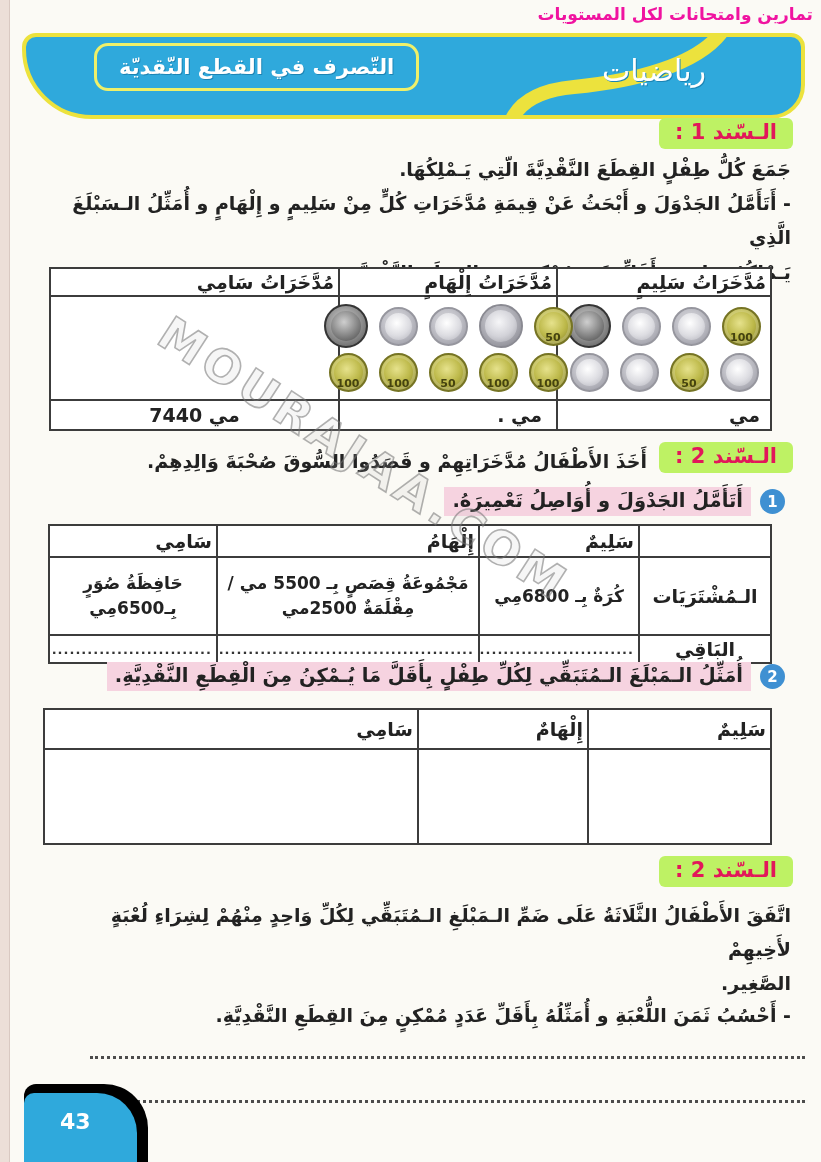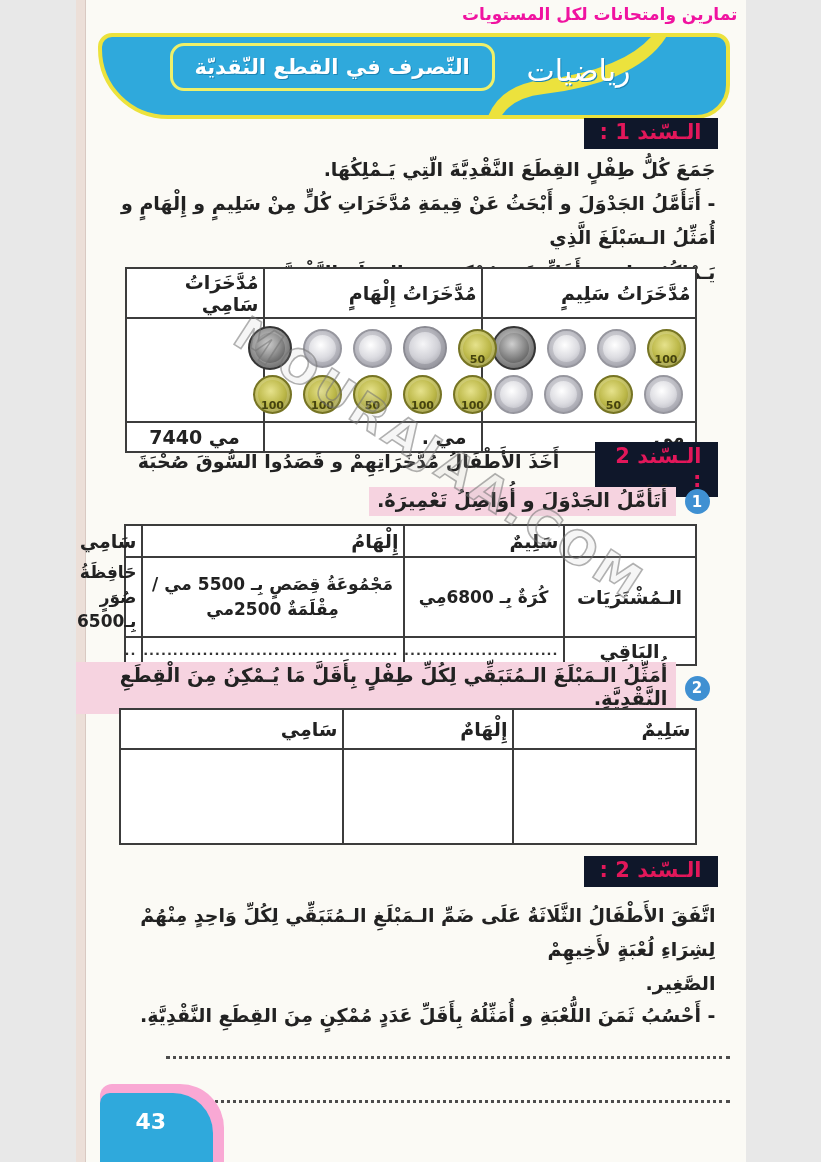--- a/index.html
+++ b/index.html
@@ -1,31 +1,31 @@
 <!DOCTYPE html>
 <html lang="ar"><head>
 <meta charset="utf-8">
 <style>
   html,body{margin:0;padding:0;background:#e8e8e8;}
-  .page{position:relative;width:670px;height:1162px;margin:0 auto;background:#fbfaf5;
+  .page{position:relative;width:821px;height:1162px;margin:0 auto;background:#fbfaf5;
         overflow:hidden;direction:rtl;font-family:"DejaVu Sans",sans-serif;color:#222;}
   .scan-edge{position:absolute;left:0;top:0;width:9px;height:100%;background:#ecdfd8;border-right:1px solid #d9c9c2;}
 
   
   .tagline{position:absolute;top:4px;right:8px;font-size:17px;font-weight:bold;color:#f013a0;}
   .banner{position:absolute;top:33px;right:16px;left:22px;height:78px;background:#2fa9dc;
           border:4px solid #ece23d;border-radius:14px 14px 34px 70px;}
   .banner svg{position:absolute;inset:0;width:100%;height:100%;}
   .subject{position:absolute;right:95px;top:16px;color:#fff;font-size:30px;font-weight:normal;text-shadow:1px 1px 0 #1c84b4;}
   .lesson-box{position:absolute;left:68px;top:6px;padding:9px 22px;background:#2fa9dc;border:3px solid #eff069;
               border-radius:14px;color:#fff;font-size:21px;font-weight:bold;text-shadow:1px 1px 0 #1c84b4;}
 
   
-  .pill{display:inline-block;background:#0f172a;color:#e2175a;font-weight:bold;font-size:21px;
-        padding:2px 16px 5px;border-radius:0;margin-left:24px;}
+  .pill{display:inline-block;background:#bef264;color:#e2175a;font-weight:bold;font-size:21px;
+        padding:2px 16px 5px;border-radius:6px;}
   .bodytext{font-size:19px;font-weight:bold;line-height:1.8;}
   .abs{position:absolute;}
   .step{display:flex;align-items:center;gap:9px;}
   .stepnum{flex:0 0 auto;width:25px;height:25px;border-radius:50%;background:#3f90d2;color:#fff;
            font-size:15px;font-weight:bold;display:flex;align-items:center;justify-content:center;}
   .hl{background:#f6d3e0;padding:2px 8px 4px;font-size:19.5px;font-weight:bold;}
 
   
   table{border-collapse:collapse;background:#fff;table-layout:fixed;}
   td,th{border:2px solid #3c3c3c;padding:2px 4px;font-weight:bold;vertical-align:middle;}
@@ -50,21 +50,21 @@
   
   .ansline{position:absolute;height:0;border-bottom:3px dotted #4c4c4c;}
 
   
   .watermark{position:absolute;top:306px;left:178px;z-index:6;direction:ltr;
              font-size:46px;font-weight:bold;letter-spacing:5px;
              color:rgba(190,190,190,.14);-webkit-text-stroke:1.6px rgba(115,115,115,.55);
              transform:rotate(33deg);transform-origin:left top;pointer-events:none;}
 
   
-  .badge-outer{position:absolute;left:24px;bottom:0;width:124px;height:78px;background:#f9a8d4;border-radius:12px 44px 0 0;}
+  .badge-outer{position:absolute;left:24px;bottom:0;width:124px;height:78px;background:#000000;border-radius:12px 44px 0 0;}
   .badge-inner{position:absolute;left:0;bottom:0;width:113px;height:69px;background:#2fa9dc;border-radius:10px 40px 0 0;}
   .badge-num{position:absolute;left:36px;top:16px;color:#fff;font-size:22px;font-weight:bold;direction:ltr;}
 </style>
 </head>
 <body>
 
 <div class="page">
   <div class="scan-edge"></div>
 
   <div class="tagline">تمارين وامتحانات لكل المستويات</div>

